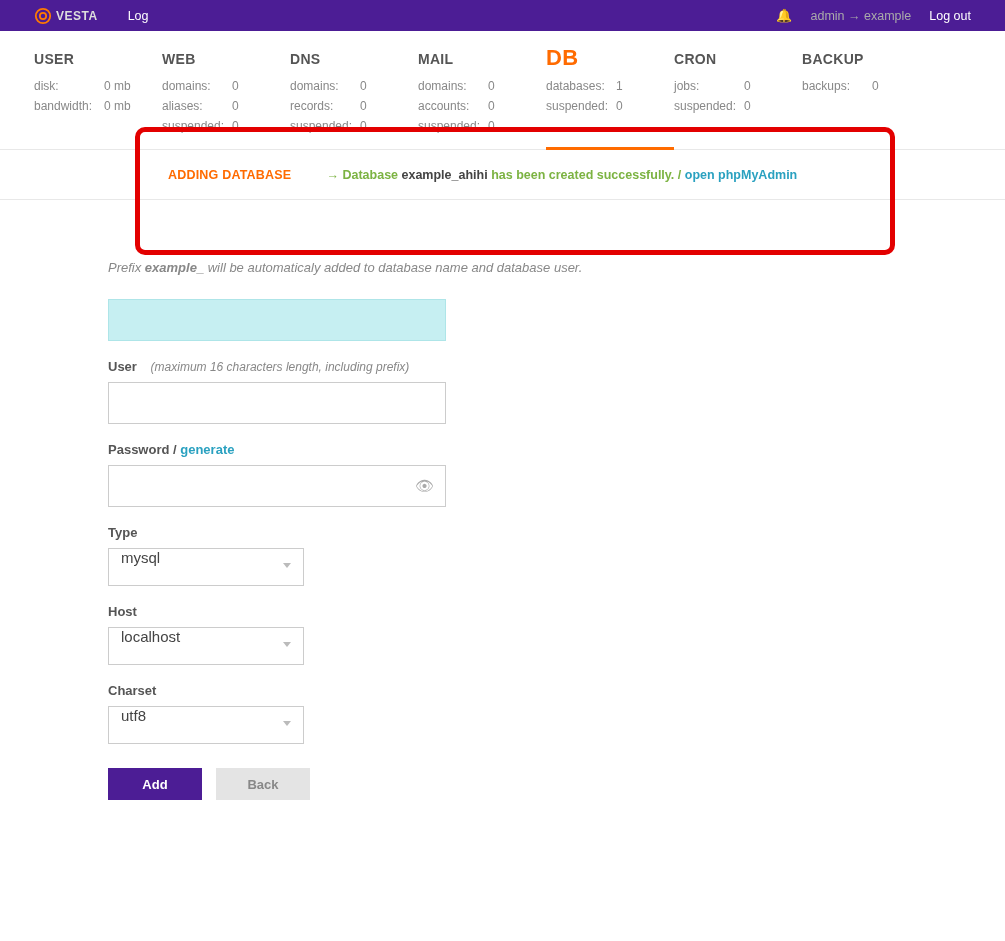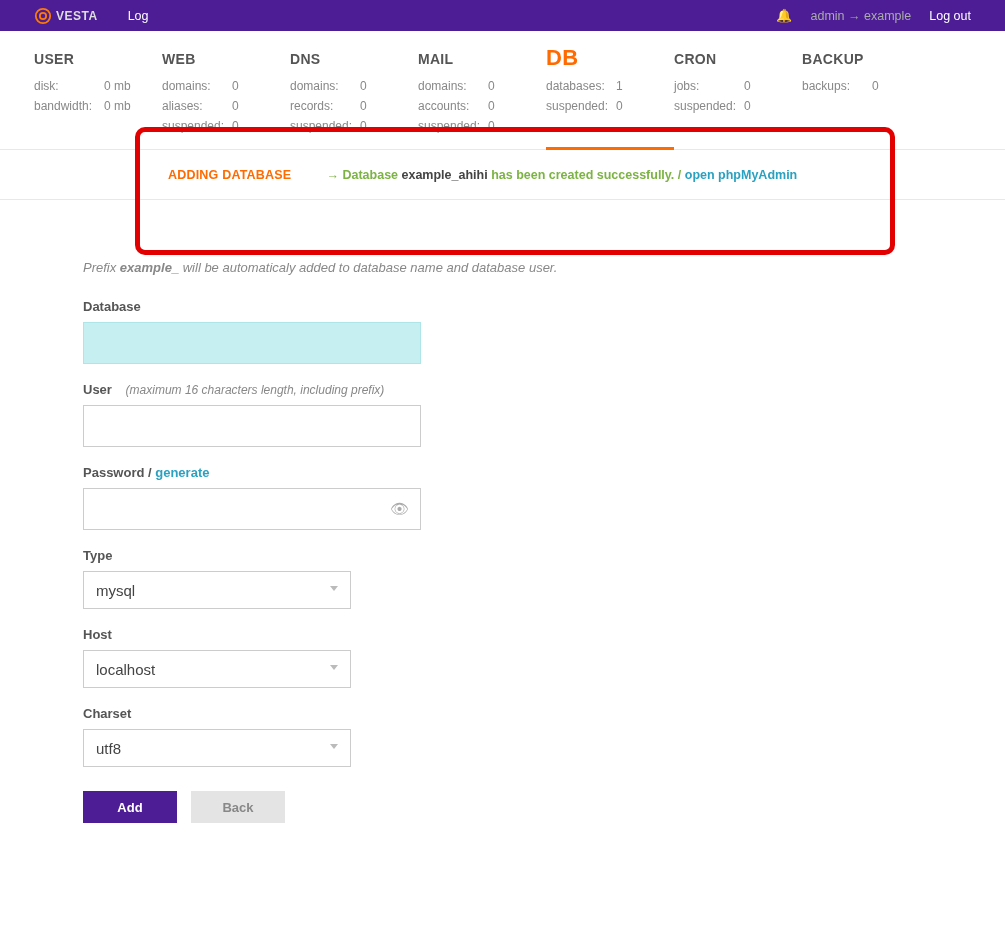--- a/index.html
+++ b/index.html
@@ -100,21 +100,21 @@
     top: -23px;
     left: 135px;
     width: 760px;
     height: 128px;
     border: 5px solid #e30000;
     border-radius: 10px;
     pointer-events: none;
   }
   
   .form-wrap {
-    padding: 60px 0 20px 83px;
+    padding: 60px 0 20px 108px;
     width: 700px;
   }
   .prefix-note {
     font-style: italic;
     color: #888;
     font-size: 13px;
     margin-bottom: 24px;
   }
   .prefix-note b { font-weight: bold; font-style: italic; }
   .field { margin-bottom: 18px; }
@@ -152,28 +152,28 @@
   .pw-wrap { position: relative; width: 338px; }
   .pw-wrap .eye {
     position: absolute;
     right: 12px;
     top: 12px;
     color: #aaa;
     font-size: 15px;
     cursor: pointer;
   }
   .select {
-    width: 268px;
+    width: 196px;
     height: 38px;
     border: 1px solid #ccc;
     background: #fff;
     font-size: 15px;
     color: #444;
     display: flex;
-    align-items: center;
+    align-items: flex-start;
     padding: 0 12px;
     position: relative;
     cursor: pointer;
   }
   .select .chev {
     position: absolute;
     right: 12px;
     top: 14px;
     width: 0; height: 0;
     border-left: 4px solid transparent;
@@ -315,21 +315,20 @@
   </div>
   <div class="red-box"></div>
 </div>
 
 <div class="form-wrap">
   <div class="prefix-note">
     <span>Prefix </span><b>example_</b><span> will be automaticaly added to database name and database user.</span>
   </div>
 
   <div class="field">
-    <label>Database</label>
     <input class="input-text highlight" style="">
   </div>
 
   <div class="field">
     <label>
       <span>User</span>
       <span class="hint">(maximum 16 characters length, including prefix)</span>
     </label>
     <input class="input-text" style="">
   </div>

